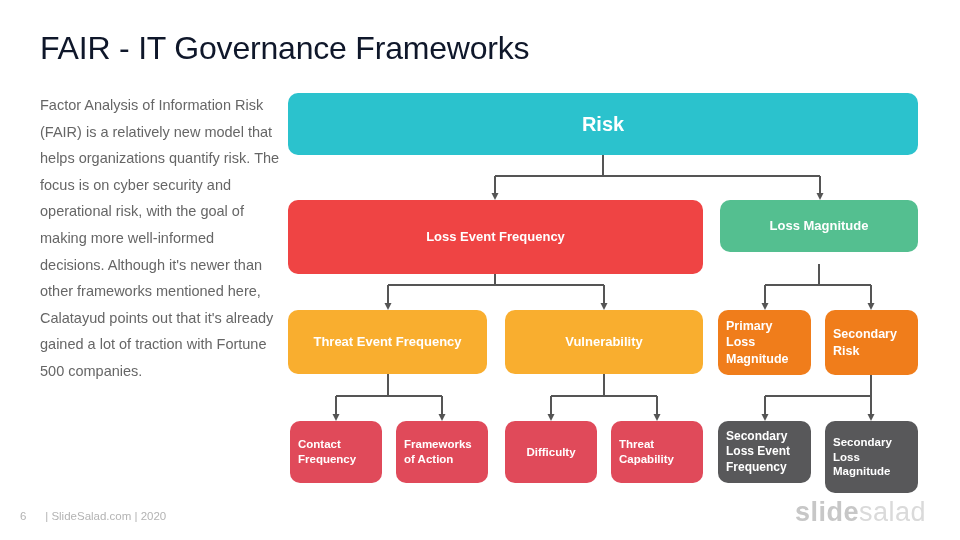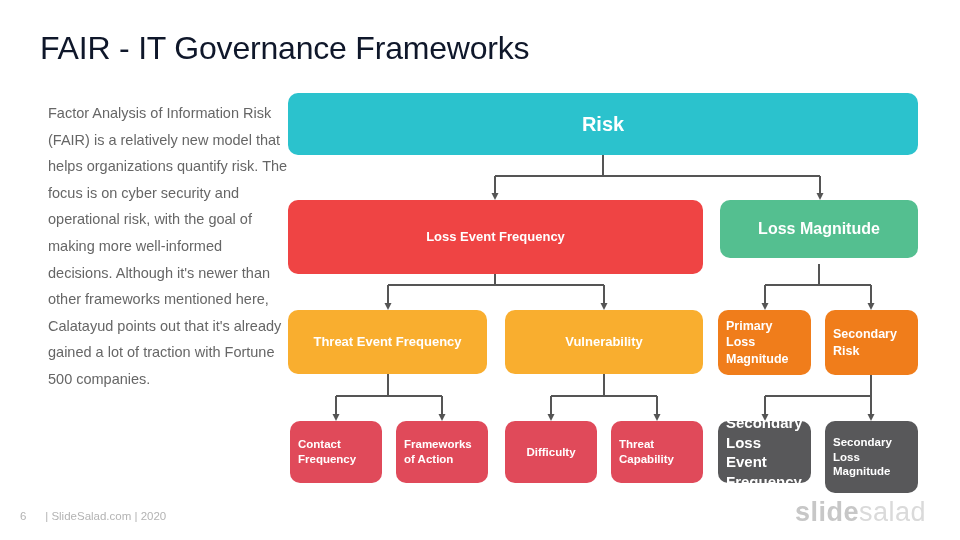--- a/index.html
+++ b/index.html
@@ -5,42 +5,42 @@
   html,body{margin:0;padding:0;background:#fff;}
   .slide{
     position:relative;width:960px;height:540px;background:#ffffff;
     overflow:hidden;font-family:"Liberation Sans",sans-serif;
   }
   .title{
     position:absolute;left:40px;top:30px;margin:0;
     font-size:32px;font-weight:500;color:#0f172a;letter-spacing:-0.2px;
   }
   .intro{
-    position:absolute;left:40px;top:92px;width:240px;margin:8px;
+    position:absolute;left:40px;top:92px;width:240px;margin:0;
     font-size:14.5px;line-height:26.6px;color:#666666;
   }
   .diagram{position:absolute;left:0;top:0;width:960px;height:540px;}
   .connectors{position:absolute;left:0;top:0;pointer-events:none;}
   .node{
     position:absolute;display:flex;align-items:center;justify-content:center;
     text-align:left;color:#ffffff;font-weight:bold;border-radius:10px;
     box-sizing:border-box;padding:0 8px;line-height:1.3;
   }
   .n-risk{left:288px;top:93px;width:630px;height:62px;background:#2bc2cd;font-size:20px;}
   .n-lef {left:288px;top:200px;width:415px;height:74px;background:#ef4444;font-size:13px;}
-  .n-lm  {left:720px;top:200px;width:198px;height:58px;background:#54bf90;font-size:16px;}
+  .n-lm  {left:720px;top:200px;width:198px;height:52px;background:#54bf90;font-size:13px;}
   .n-tef {left:288px;top:310px;width:199px;height:64px;background:#f9ae2f;font-size:13px;}
   .n-vul {left:505px;top:310px;width:198px;height:64px;background:#f9ae2f;font-size:13px;}
   .n-plm {left:718px;top:310px;width:93px;height:65px;background:#f07d1b;font-size:12.5px;}
   .n-sr  {left:825px;top:310px;width:93px;height:65px;background:#f07d1b;font-size:12.5px;}
   .n-cf  {left:290px;top:421px;width:92px;height:62px;background:#e04a5a;font-size:11.5px;}
   .n-poa {left:396px;top:421px;width:92px;height:62px;background:#e04a5a;font-size:11.5px;}
   .n-dif {left:505px;top:421px;width:92px;height:62px;background:#e04a5a;font-size:11.5px;}
   .n-tc  {left:611px;top:421px;width:92px;height:62px;background:#e04a5a;font-size:11.5px;}
-  .n-slef{left:718px;top:421px;width:93px;height:62px;background:#58585a;font-size:15px;}
+  .n-slef{left:718px;top:421px;width:93px;height:62px;background:#58585a;font-size:12px;}
   .n-slm {left:825px;top:421px;width:93px;height:72px;background:#58585a;font-size:11.5px;}
   .footer-left{
     position:absolute;left:20px;bottom:18px;font-size:11.5px;color:#b3b3b3;margin-top:12px;
   }
   .footer-left .page-no{display:inline-block;min-width:14px;}
   .footer-left .src{margin-left:8px;}
   .logo{
     position:absolute;right:34px;bottom:12px;font-size:27px;letter-spacing:0.5px;
   }
   .logo .p1{color:#c7c7c7;font-weight:bold;}

